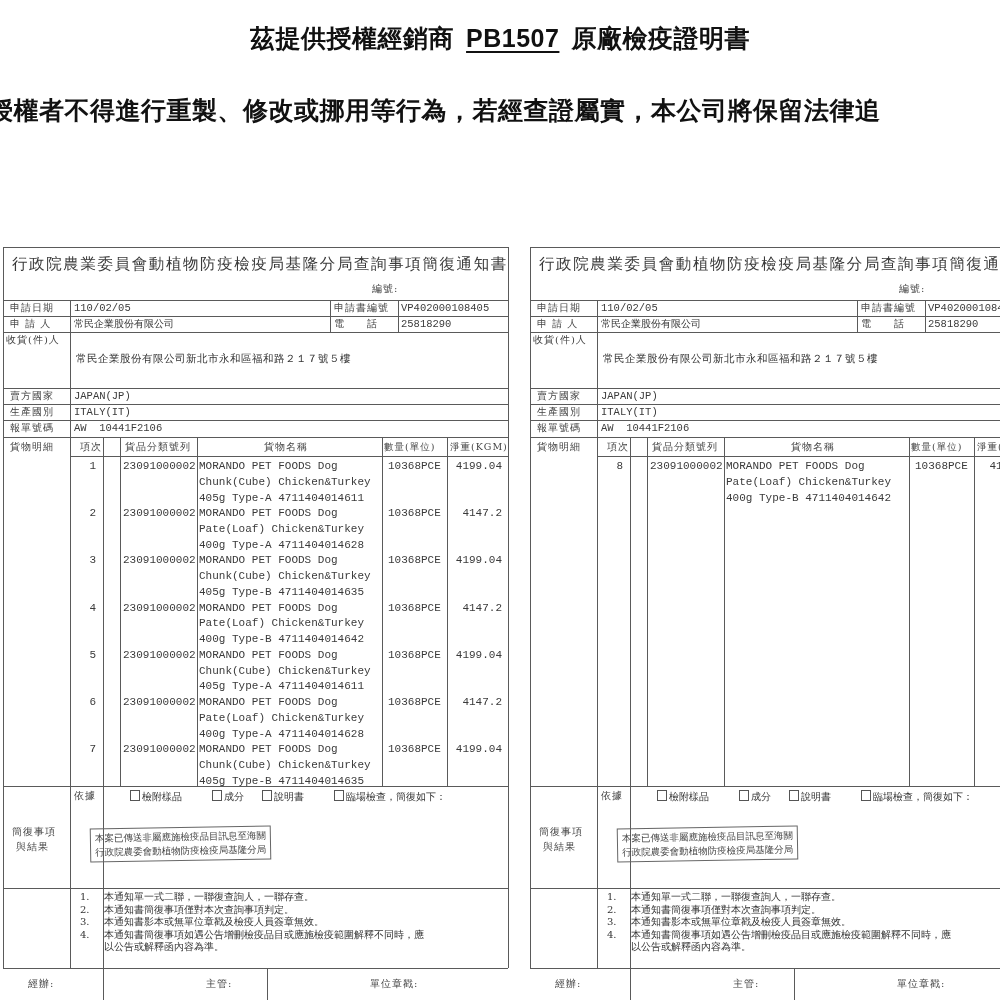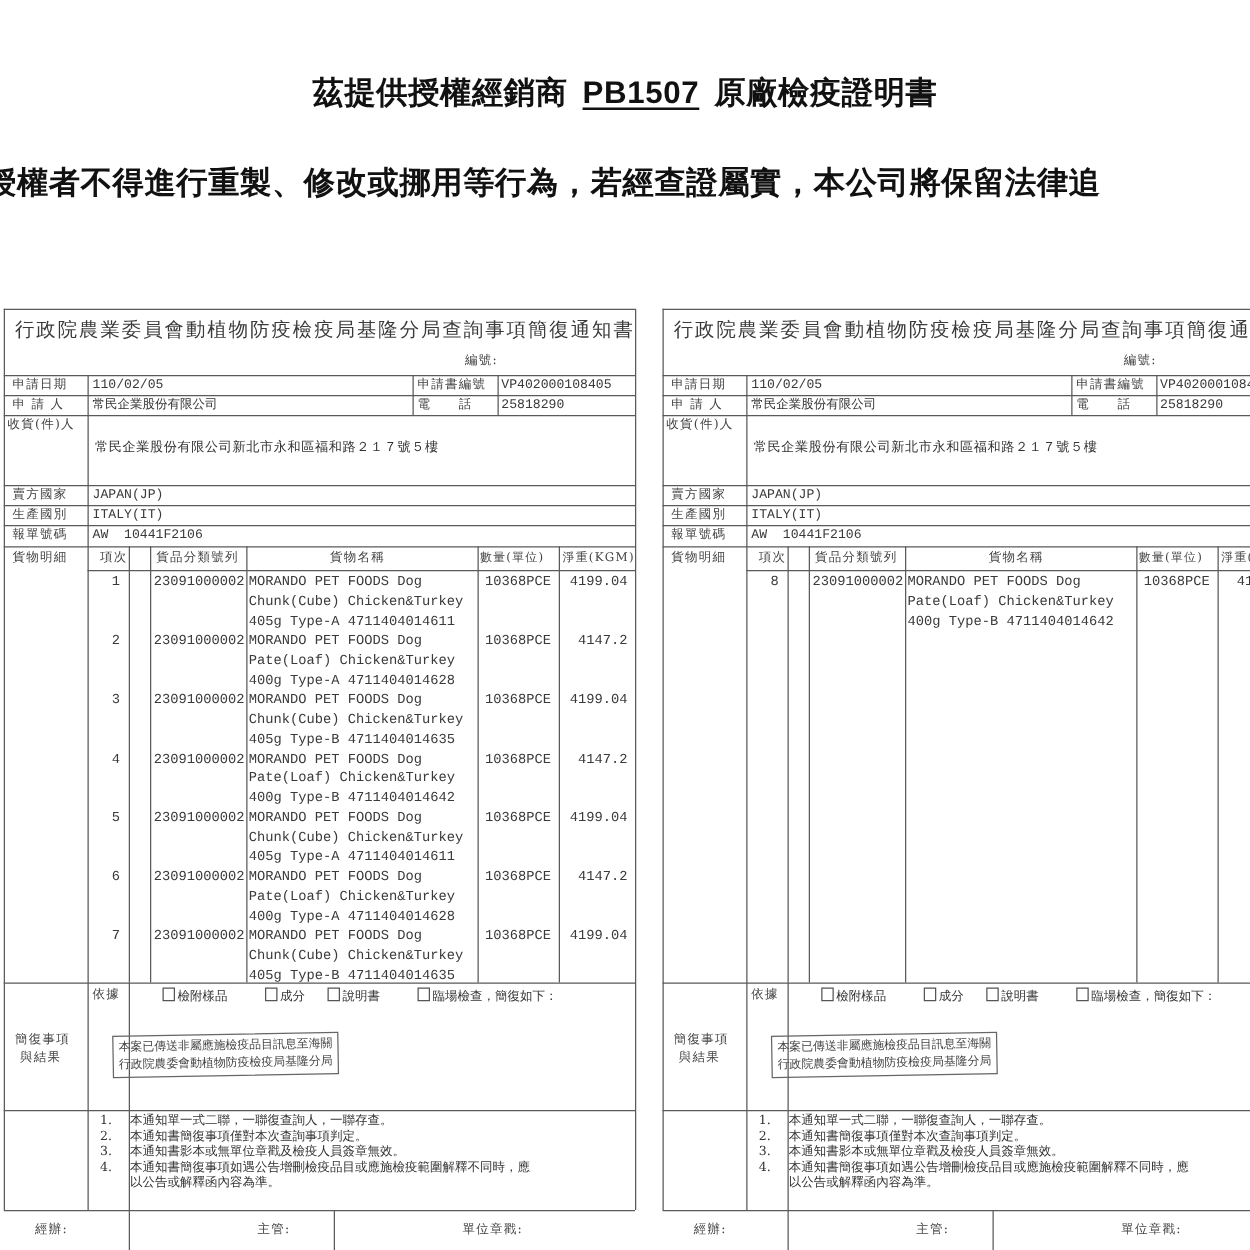--- a/index.html
+++ b/index.html
@@ -1,17 +1,17 @@
 <!DOCTYPE html>
 <html><head>
 <meta charset="utf-8">
 <style>
   html, body { margin:0; padding:0; }
   body { width:1000px; height:1000px; position:relative; overflow:hidden; background:#ffffff; font-family:"DejaVu Sans", sans-serif; color:#1a1a1a; }
-  .abs { position:absolute;margin-top:35px; }
+  .abs { position:absolute; }
   .hdr-title { top:22px; left:0; width:1000px; text-align:center; font-family:"Liberation Sans", "DejaVu Sans", sans-serif; font-weight:bold; font-size:25px; letter-spacing:0.5px; color:#111; white-space:nowrap; }
   .hdr-title .code { text-decoration:underline; text-decoration-thickness:2px; text-underline-offset:4px; margin:0 12px; }
   .hdr-warn { top:94px; left:-12px; width:1100px; font-weight:bold; font-size:25px; color:#111; white-space:nowrap; letter-spacing:0.5px; }
 
   .form { position:absolute; top:0; width:520px; height:1000px; overflow:hidden; }
   .form .ln { position:absolute; background:#5a5a5a; }
   .form .h { height:1px; }
   .form .v { width:1px; }
   .form .txt { position:absolute; font-family:"DejaVu Serif", serif; font-size:10px; color:#333; white-space:nowrap; line-height:12px; }
   .form .lbl { font-size:10px; color:#444; letter-spacing:1px; }

